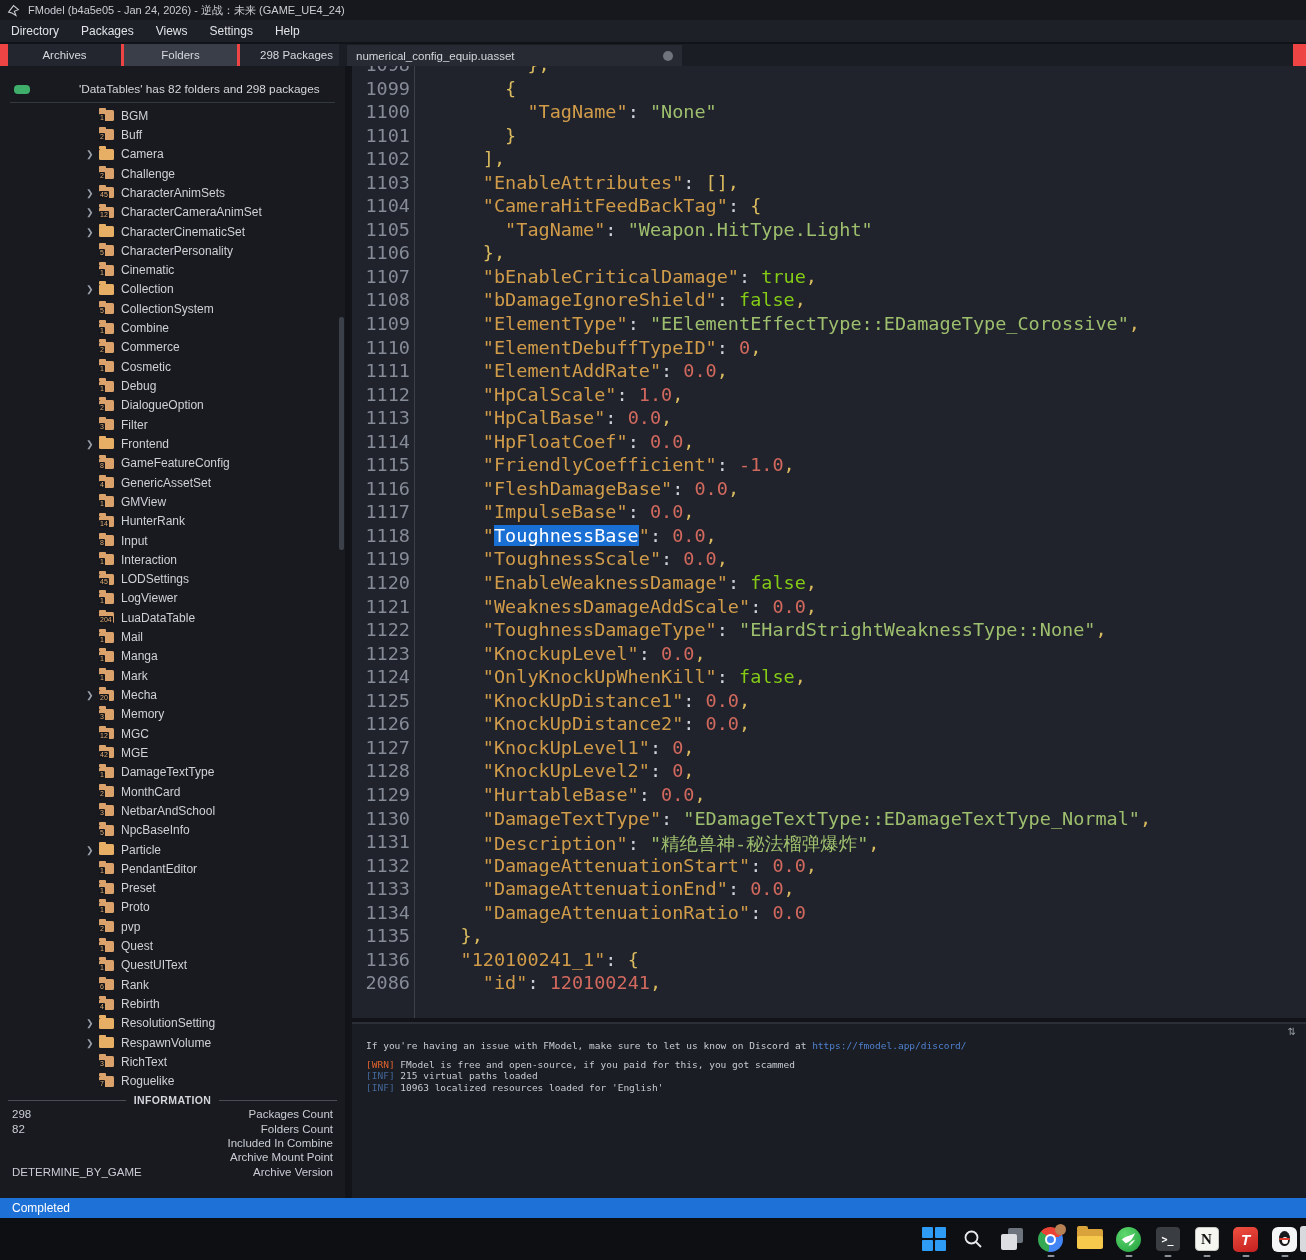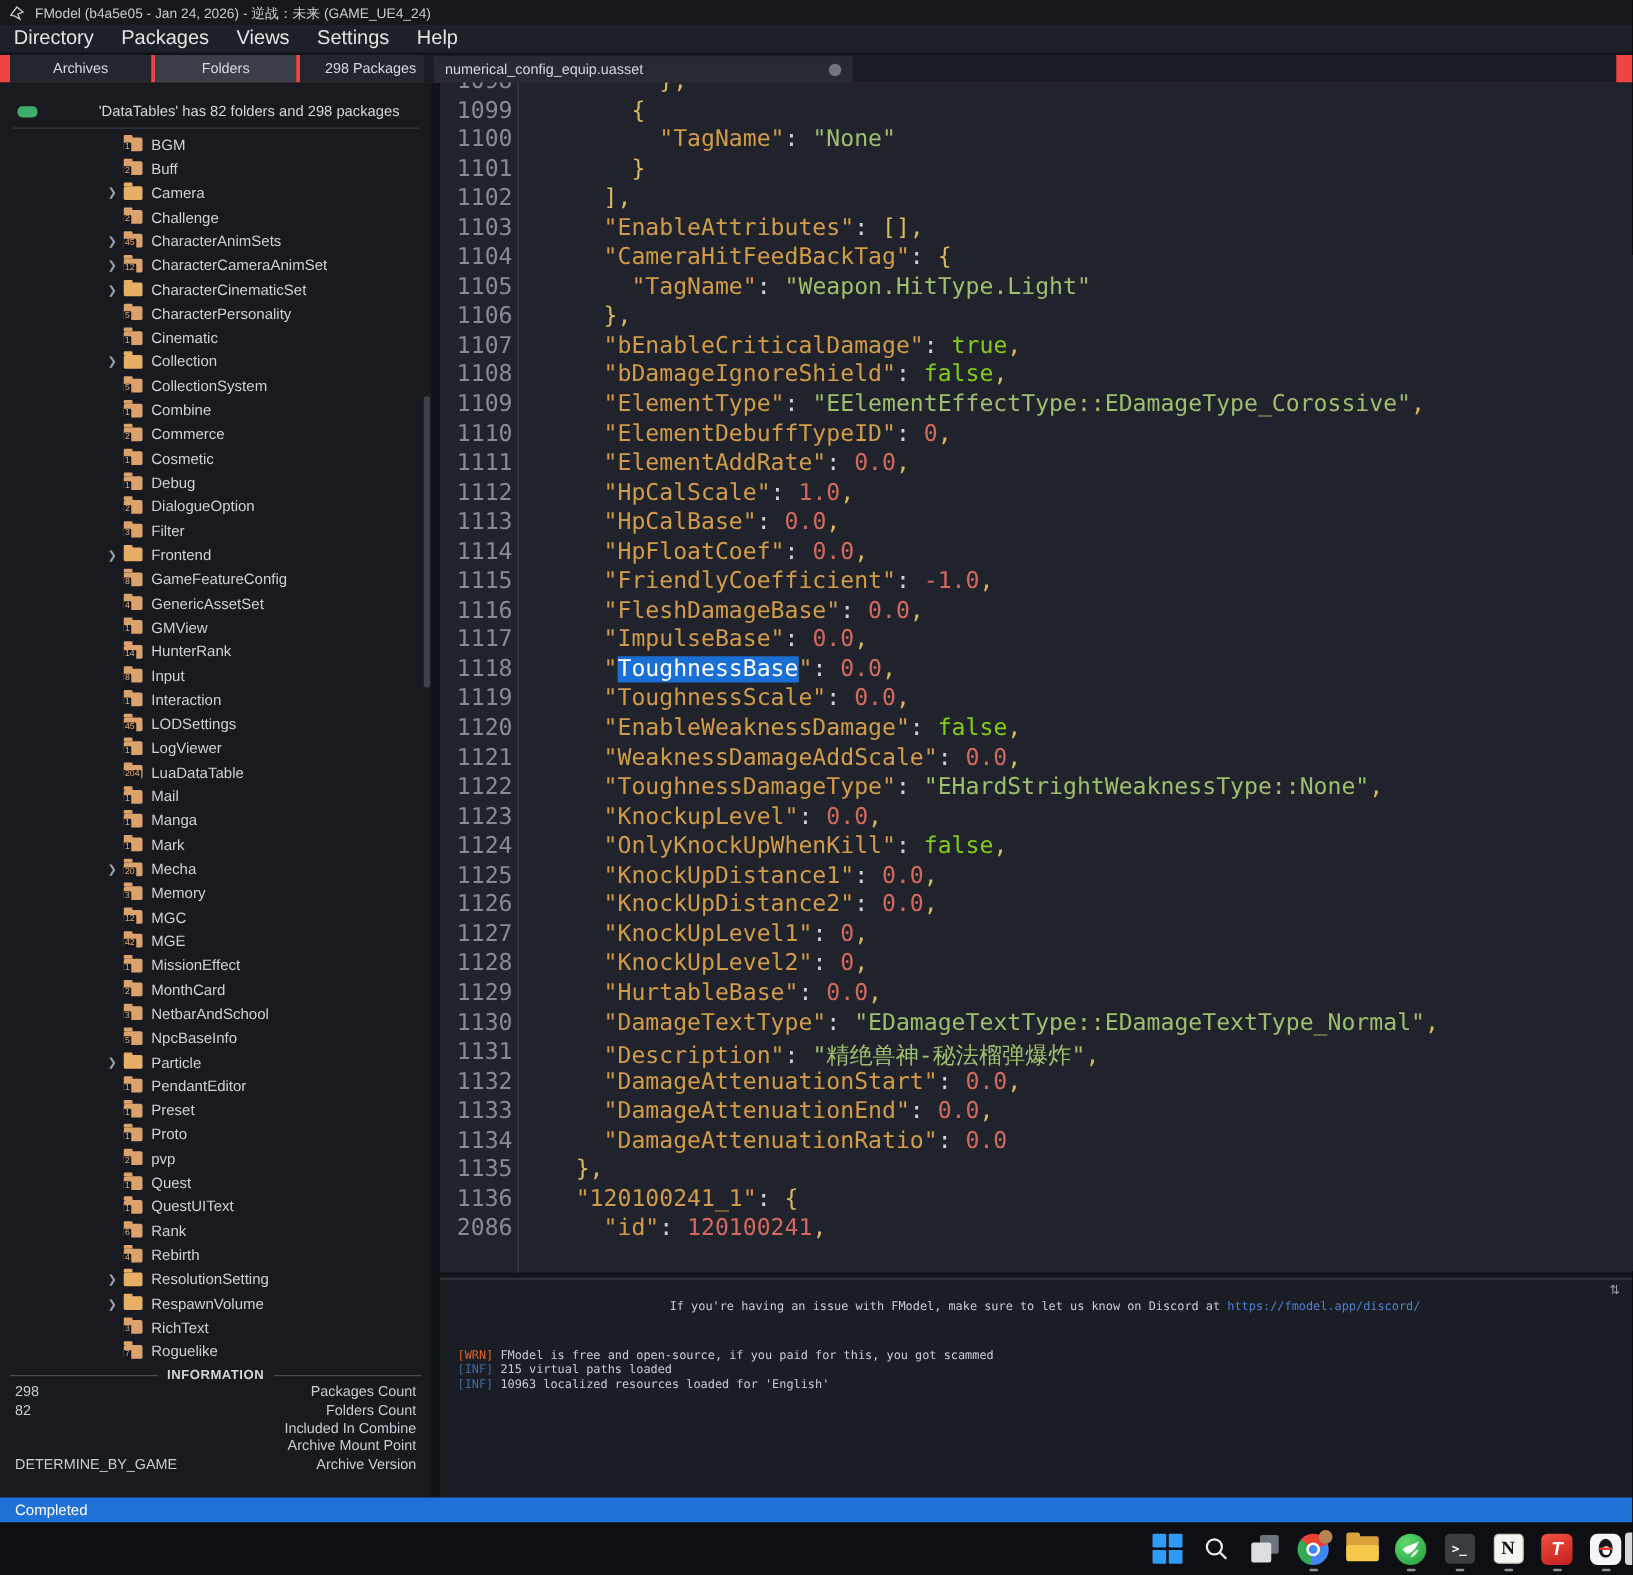--- a/index.html
+++ b/index.html
@@ -4,21 +4,21 @@
 <style>
   html,body{margin:0;padding:0;background:#000;}
   #screen{position:relative;width:1306px;height:1260px;background:#111318;overflow:hidden;
           font-family:"Liberation Sans",sans-serif;color:#cfd2d6;-webkit-font-smoothing:antialiased;}
   
   #titlebar{position:absolute;left:0;top:0;width:1306px;height:20px;background:#16181e;display:flex;align-items:center;}
   #app-icon{margin-left:7px;width:13px;height:13px;flex:0 0 auto;}
   #title-text{margin-left:8px;font-size:11px;color:#c9ccd1;white-space:nowrap;}
   
   #menubar{position:absolute;left:0;top:20px;width:1306px;height:22px;background:#1d2027;display:flex;align-items:center;}
-  .menu-item{padding:0 11px;font-size:16px;color:#e1e3e7;height:22px;line-height:22px;}
+  .menu-item{padding:0 11px;font-size:12px;color:#e1e3e7;height:22px;line-height:22px;}
   
   #tabrow{position:absolute;left:0;top:44px;width:1306px;height:22px;background:#ef4444;padding-left:44px;}
   .left-tab{position:absolute;top:0;height:22px;width:113px;text-align:center;line-height:22px;
             font-size:11.5px;color:#d6d9de;background:#23262e;}
   .left-tab.active{background:#3a3e48;}
   #filetab-strip{position:absolute;left:339px;top:0;width:954px;height:22px;background:#1a1d23;}
   #file-tab{position:absolute;left:8px;top:1px;width:335px;height:21px;background:#272a32;display:flex;align-items:center;}
   #file-tab-label{margin-left:9px;font-size:11.5px;color:#d3d6db;flex:1;white-space:nowrap;overflow:hidden;}
   #file-tab-close{width:10px;height:10px;border-radius:50%;background:#70747c;margin-right:9px;flex:0 0 auto;}
   
@@ -50,21 +50,21 @@
   .cl{display:flex;height:23.55px;align-items:flex-start;font-family:"DejaVu Sans Mono","Liberation Mono",monospace;font-size:18.5px;white-space:pre;}
   .ln{width:58px;text-align:right;color:#858b97;flex:0 0 auto;}
   .lc{margin-left:6px;padding-left:0;flex:1;white-space:pre;}
   #gutter-line{position:absolute;left:414px;top:66px;width:1px;height:952px;background:#3a3f49;}
   .tk-k{color:#d19c4a}.tk-w{color:#cfd2d8}.tk-s{color:#9ebf6e}.tk-n{color:#d2695e}.tk-b{color:#84cc16}.tk-p{color:#d9ba5f}
   .tk-sel{background:#1a6fd4;color:#ffffff}
   
   #logpane{position:absolute;left:352px;top:1022px;width:954px;height:176px;background:#1a1d23;border-top:2px solid #2c2f37;}
   #log-expand{position:absolute;right:10px;top:2px;font-size:10px;color:#9aa0a8;}
   .logline{margin-left:14px;font-family:"DejaVu Sans Mono","Liberation Mono",monospace;font-size:9.5px;line-height:11.2px;color:#c8ccd2;white-space:pre;}
-  .logline.first{margin-top:16px;margin-bottom:28px;text-align:center;}
+  .logline.first{margin-top:16px;margin-bottom:8px;}
   .lg-link{color:#4f80ce;}
   .lg-wrn{color:#e0622f;}
   .lg-inf{color:#44699c;}
   
   #statusbar{position:absolute;left:0;top:1198px;width:1306px;height:20px;background:#1e71d6;display:flex;align-items:center;}
   #status-text{margin-left:12px;font-size:12px;color:#ffffff;}
   
   #taskbar{position:absolute;left:0;top:1218px;width:1306px;height:42px;background:#0d0f13;}
   #tb-icons{position:absolute;left:914px;top:0;height:42px;display:flex;align-items:center;}
   .tb-item{width:39px;height:42px;position:relative;display:flex;align-items:center;justify-content:center;}
@@ -373,21 +373,21 @@
           <span class="t-fold">
             <span class="t-badge">42</span>
           </span>
           <span>MGE</span>
         </div>
         <div class="trow">
           <span class="t-arrow"></span>
           <span class="t-fold">
             <span class="t-badge">1</span>
           </span>
-          <span>MissionEffect</span>
+          <span>DamageTextType</span>
         </div>
         <div class="trow">
           <span class="t-arrow"></span>
           <span class="t-fold">
             <span class="t-badge">2</span>
           </span>
           <span>MonthCard</span>
         </div>
         <div class="trow">
           <span class="t-arrow"></span>

